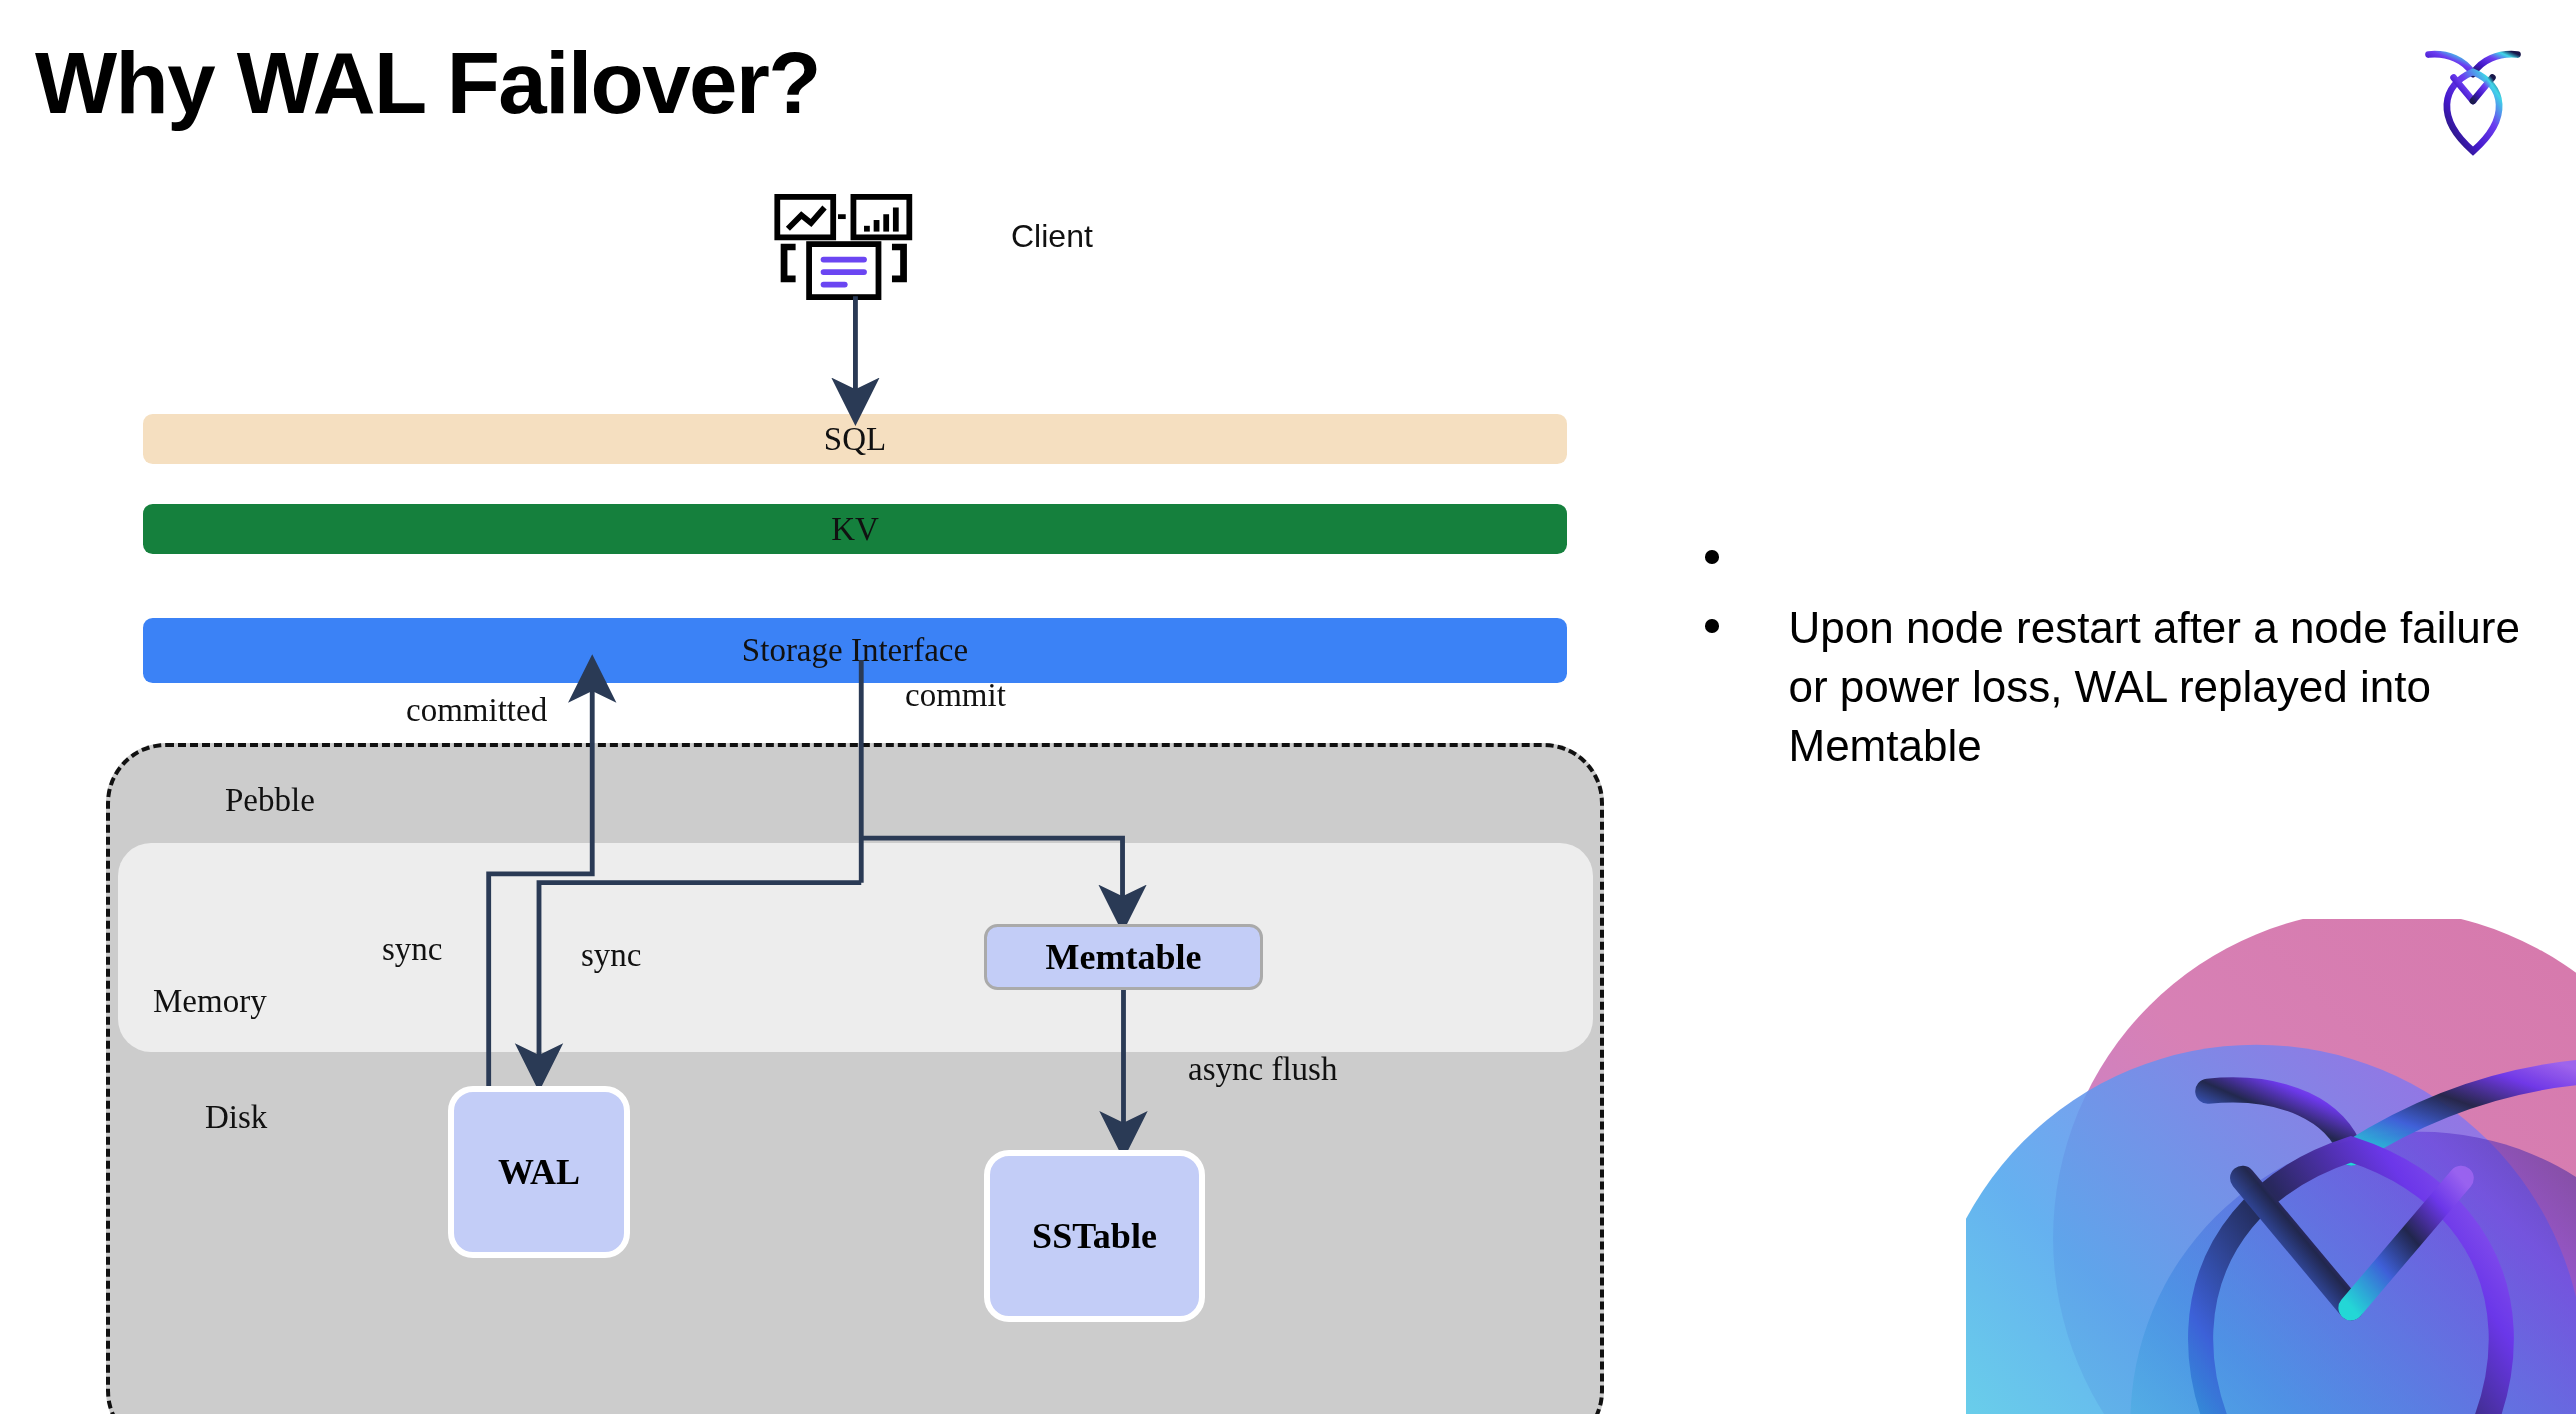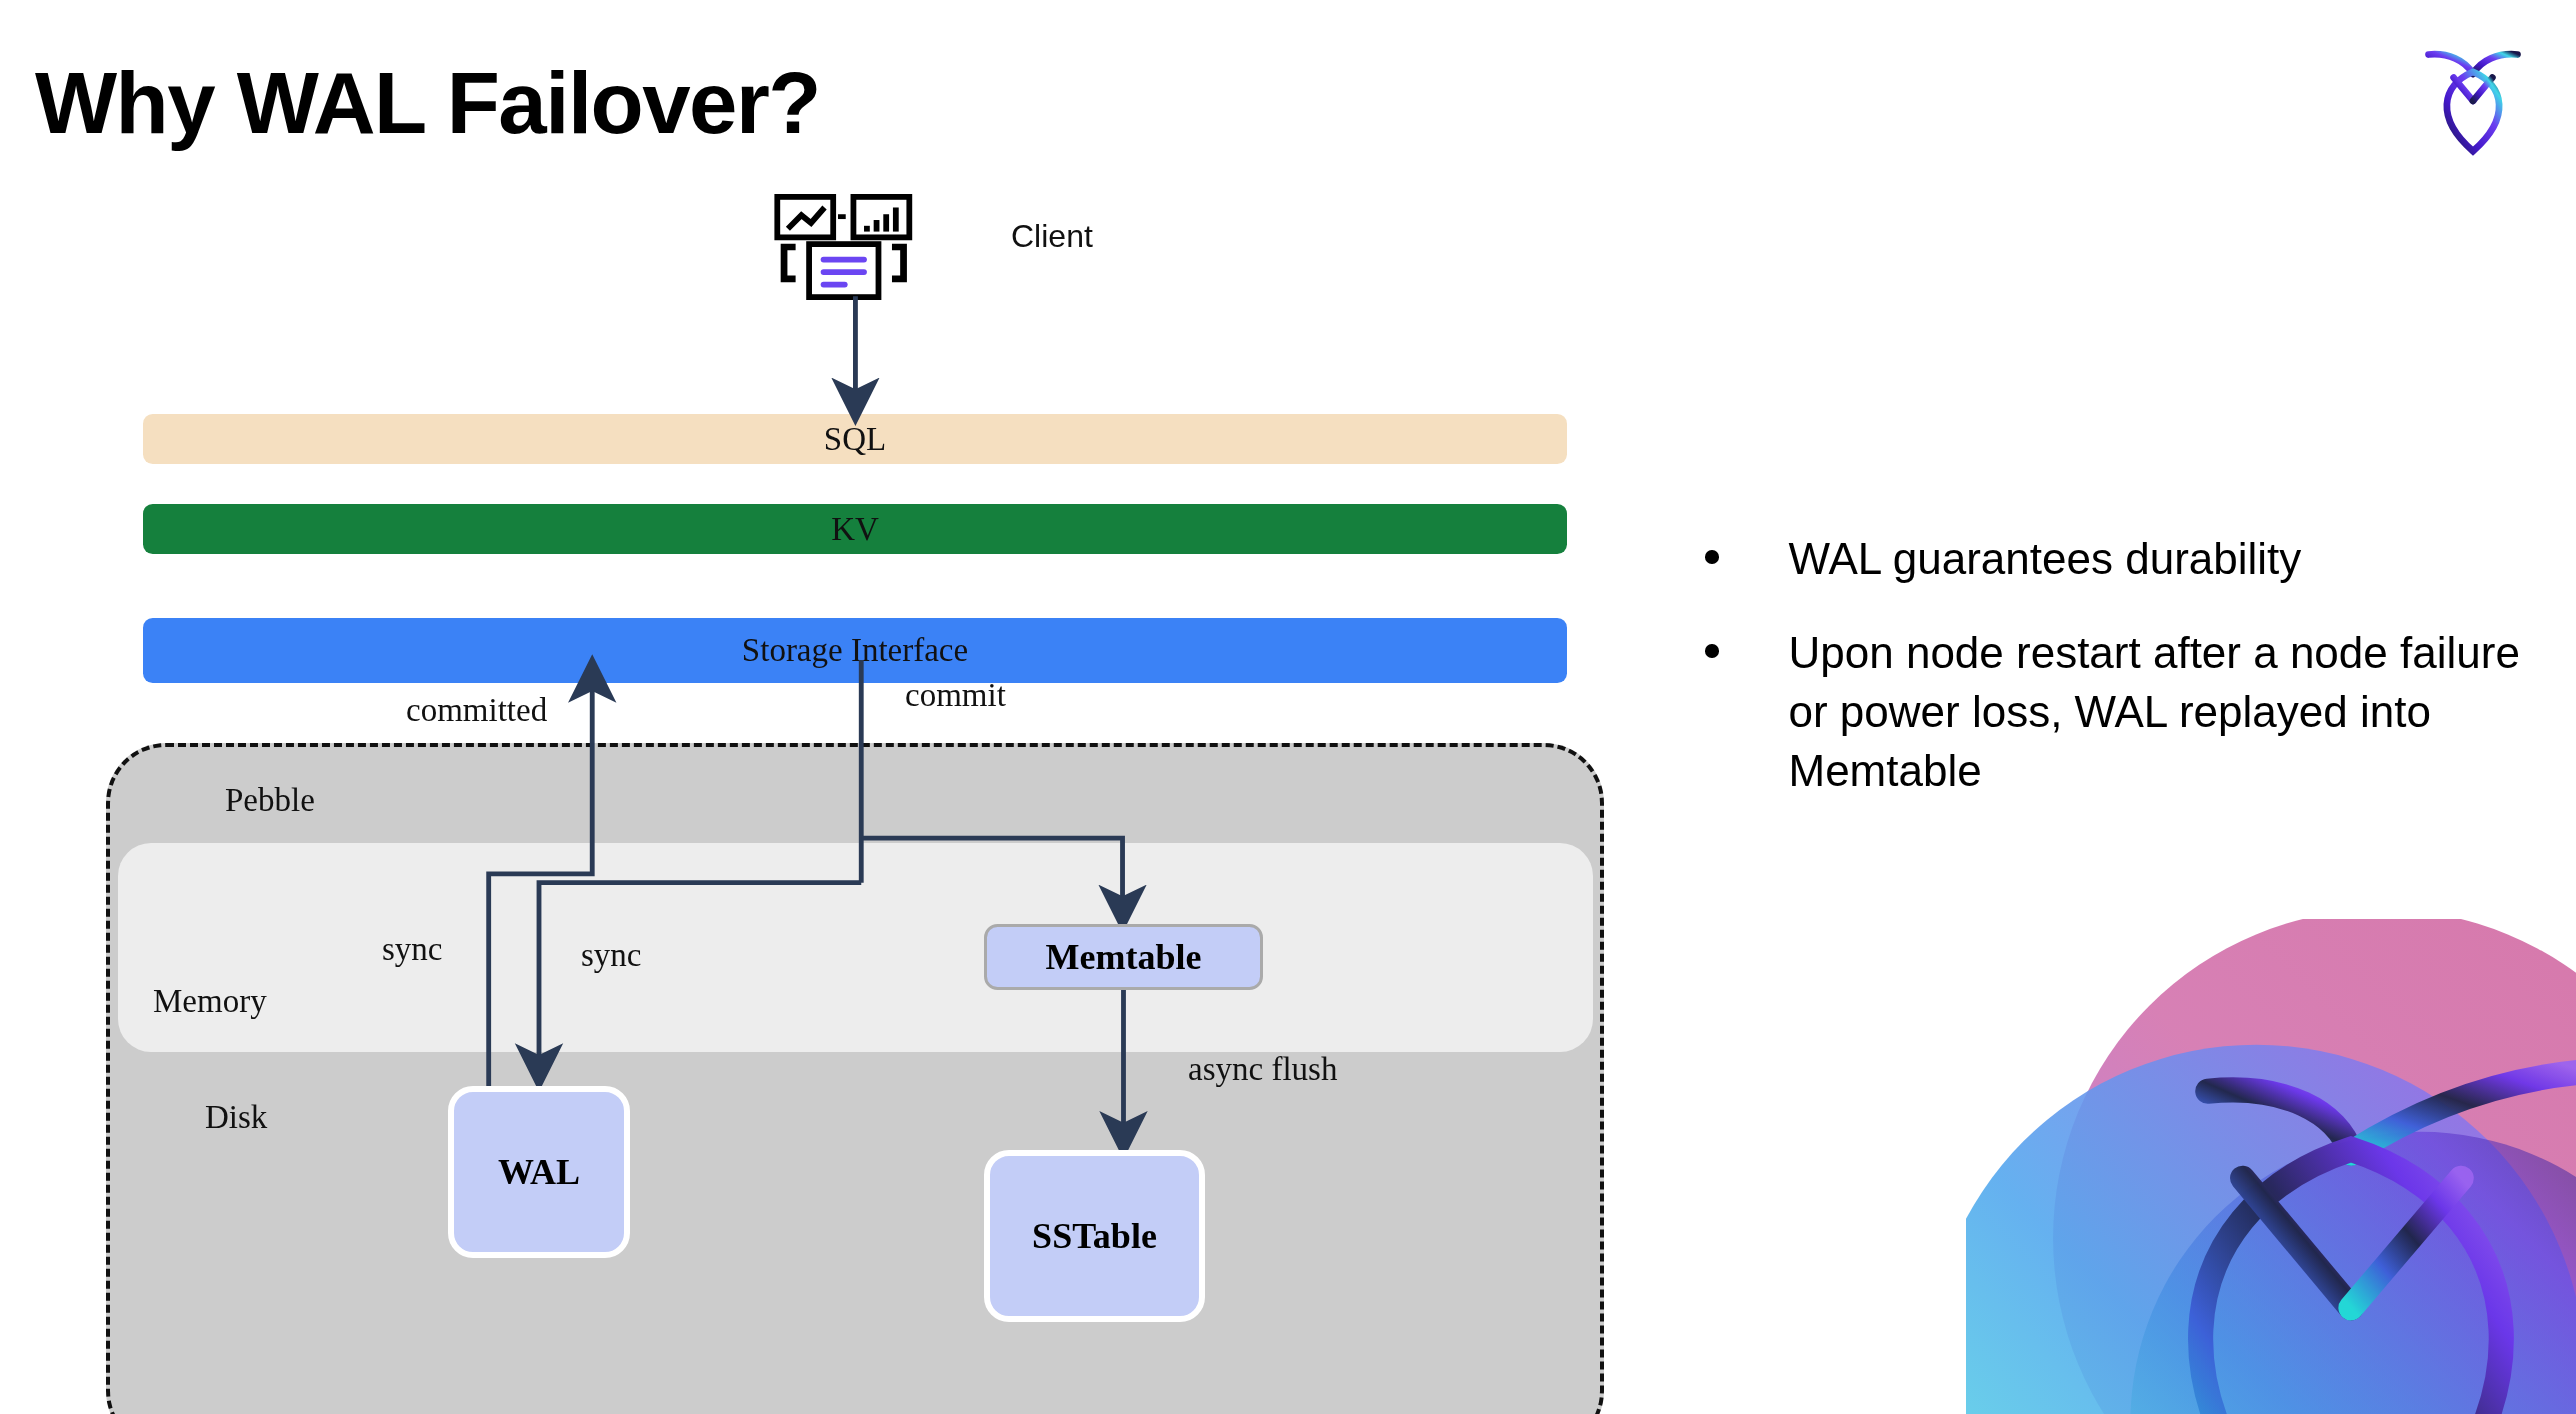--- a/index.html
+++ b/index.html
@@ -27,21 +27,20 @@
     position: absolute;
     left: 35px;
     top: 37px;
     font-family: "Liberation Sans", sans-serif;
     font-weight: bold;
     font-size: 87px;
     line-height: 1.05;
     letter-spacing: -1.5px;
     color: #000000;
     white-space: nowrap;
-    margin-top: 20px;
   }
 
   
   .logo {
     position: absolute;
     left: 2415px;
     top: 35px;
     width: 116px;
     height: 126px;
   }
@@ -368,21 +367,20 @@
 
   <div class="edge-label lbl-committed">committed</div>
   <div class="edge-label lbl-commit">commit</div>
   <div class="edge-label lbl-sync1">sync</div>
   <div class="edge-label lbl-sync2">sync</div>
   <div class="edge-label lbl-asyncflush">async flush</div>
 
   <div class="bullets">
     <div class="bullet-row">
       <span class="bullet-dot"></span>
-      <span class="bullet-text">WAL guarantees durability</span>
     </div>
     <div class="bullet-row">
       <span class="bullet-dot"></span>
       <span class="bullet-text">Upon node restart after a node failure or power loss, WAL replayed into Memtable</span>
     </div>
   </div>
 
 </div>
 
 

